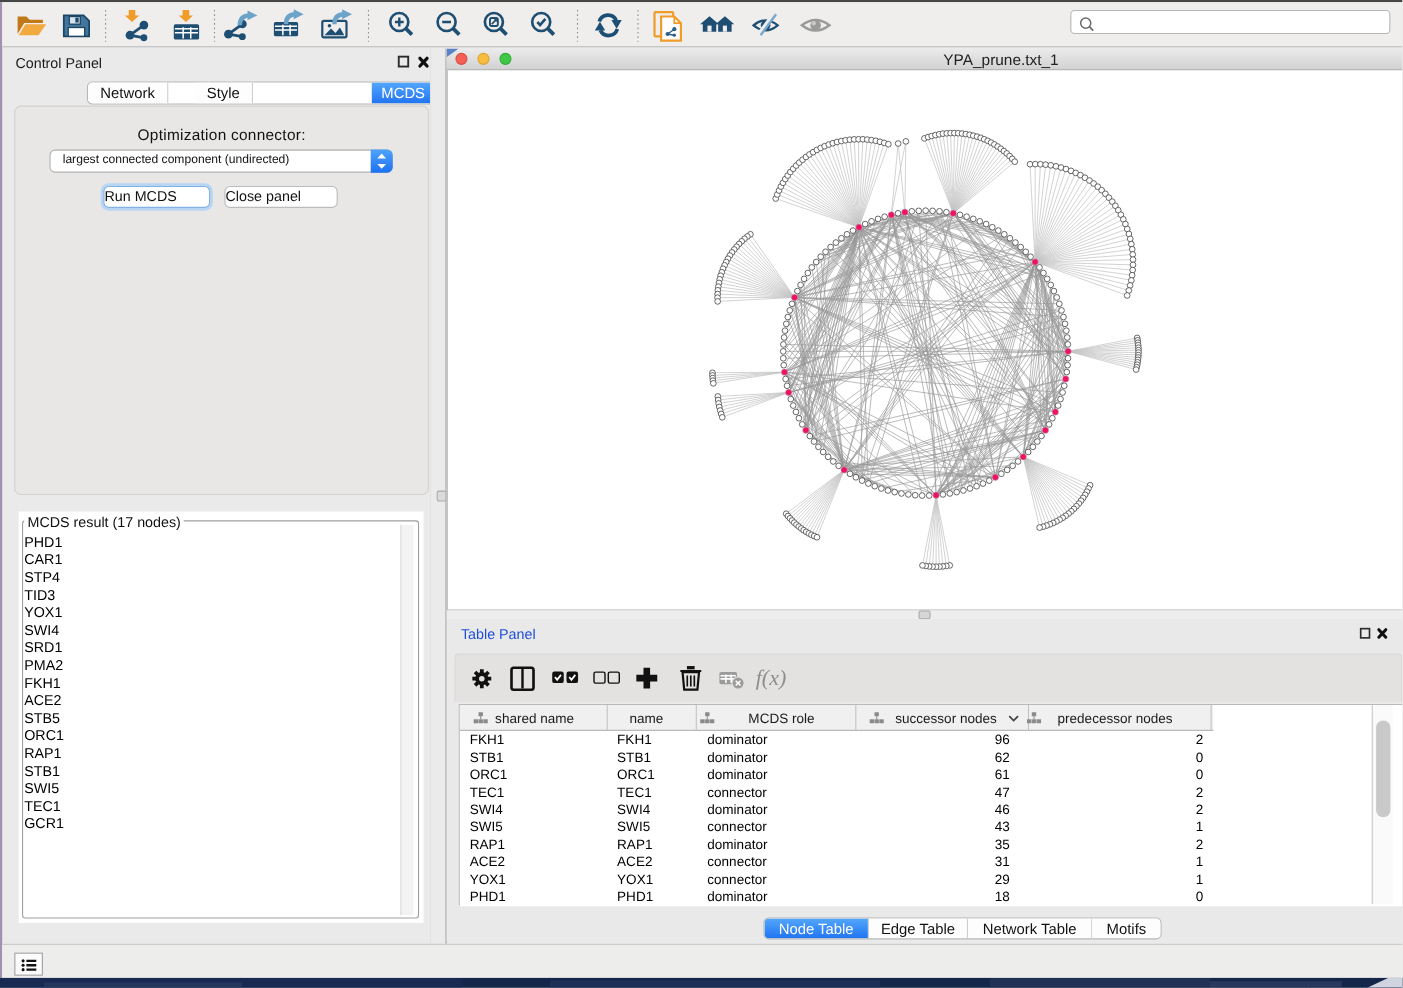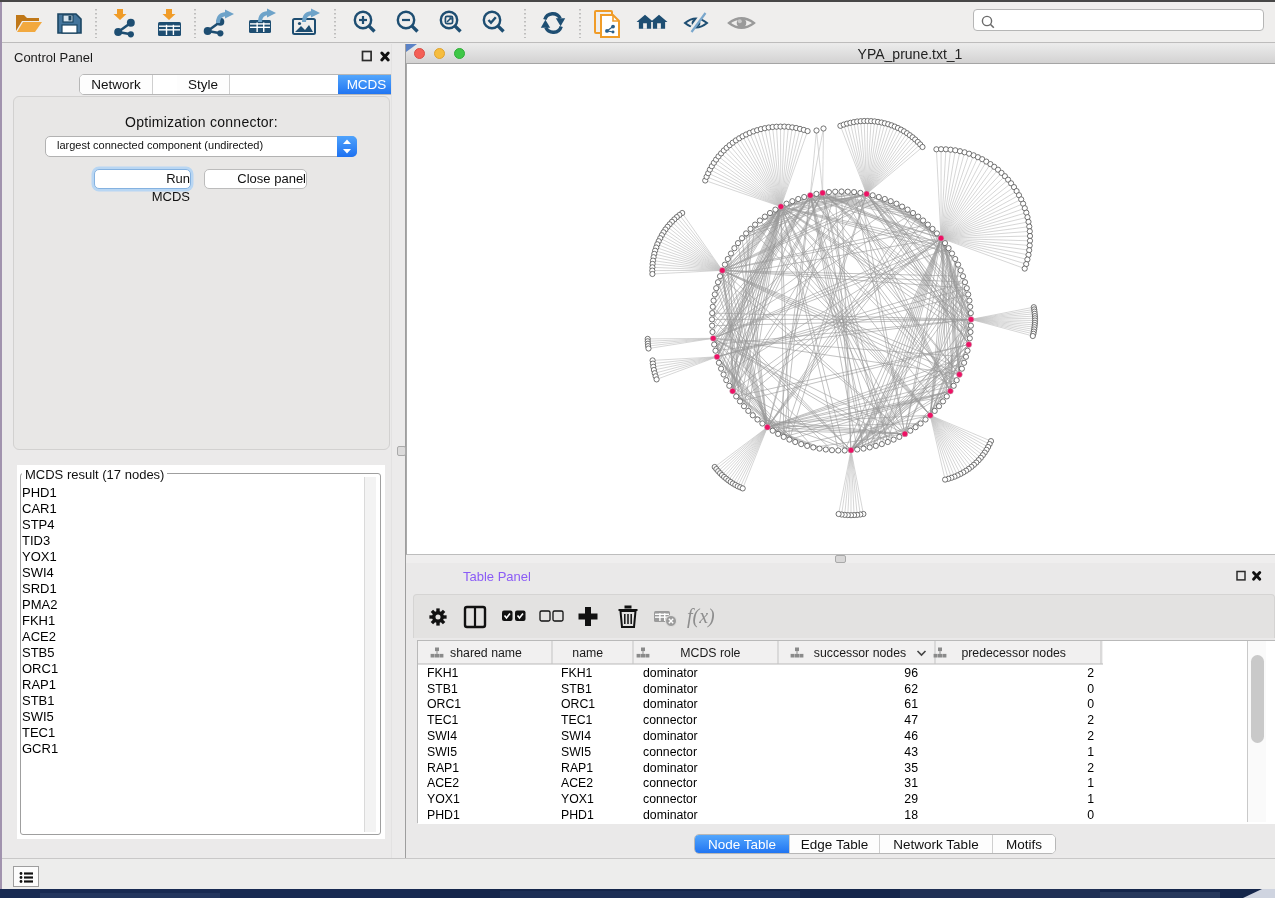--- a/index.html
+++ b/index.html
@@ -15,41 +15,41 @@
 #cp-title { left:14px; top:49.5px; font-size:13px; color:#1a1a1a; }
 #cp-tabs { left:79px; top:74px; height:21px; display:flex; border:1px solid #b7b7b7; border-radius:5px; overflow:hidden; background:#fff;gap:24px; }
 .tab { height:100%; display:flex; align-items:center; justify-content:center; font-size:13.5px; color:#111; border-right:1px solid #cfcfcf; background:#fdfdfd; }
 .tab:last-child { border-right:none; }
 .tab.sel { background:linear-gradient(#53a6fc,#2175f2); color:#fff; }
 #cp-inner { left:13px; top:96px; width:377px; height:354px; background:#e8e7e6; border:1px solid #d2d1d0; border-radius:6px; }
 #optlabel { left:0px; top:114px; width:403px; text-align:center; font-size:14px; letter-spacing:0.25px; color:#111; }
 #dropdown { left:45px; top:136px; width:312px; height:21px; background:#fff; border:1px solid #b2b2b2; border-radius:5px; }
 #dropdown .txt { position:absolute; left:11px; top:2px; font-size:11px; color:#111; }
 #dropdown .cap { position:absolute; right:-1px; top:-1px; width:20px; height:21px; background:linear-gradient(#4fa3fc,#1d71f1); border-radius:0 5px 5px 0; }
-.btn { position:absolute; height:20px; background:#fff; border:1px solid #bcbcbc; border-radius:5px; font-size:13px; color:#111; text-align:right; line-height:18px;padding-left:32px; }
+.btn { position:absolute; height:20px; background:#fff; border:1px solid #bcbcbc; border-radius:5px; font-size:13px; color:#111; text-align:left; line-height:18px; }
 #runbtn { left:94px; top:169px; width:97px; box-shadow:0 0 0 2.5px #b8d6f3; border-color:#85b2e0; }
 #closebtn { left:204px; top:169px; width:103px; }
 #listwrap { left:17px; top:465px; width:368px; height:374px; background:#fff; }
 #fieldset { left:20px; top:473px; width:361px; height:362px; border:1px solid #9f9f9f; border-radius:3px; }
 #legendtxt { left:22px; top:467px; background:#fff; padding:0 3px; font-size:13px; color:#111; }
 #mcdslist { left:22px; top:484.5px; font-size:13px; color:#000; line-height:16px; }
 #listsb { left:364px; top:477px; width:12px; height:355px; background:#f3f3f3; border-left:1px solid #dadada; }
 
 #vsplit { left:391px; top:44px; width:15px; height:814px; background:#ecebeb; border-right:1px solid #9e9e9e; border-left:1px solid #e3e2e2; }
 #vhandle { left:397px; top:446px; width:9px; height:10px; background:#dcdbdb; border:1px solid #aaa; border-radius:2px; }
 #hsplit { left:406px; top:555px; width:869px; height:8px; background:#efeeee; }
 #hhandle { left:835px; top:555px; width:11px; height:8px; background:#d8d7d7; border:1px solid #a9a9a9; border-radius:2px; }
 
 #nettitle { left:406px; top:44px; width:869px; height:20px; background:linear-gradient(#ebebeb,#d3d2d2); border-bottom:1px solid #a5a5a5; }
 #nettext { left:800px; top:46px; width:220px; text-align:center; font-size:14px; color:#222; }
 #netcanvas { left:406px; top:64px; width:869px; height:491px; background:#fff; border-left:1px solid #a9a9a9; border-bottom:1px solid #bdbdbd; }
 .tl { position:absolute; top:48px; width:11px; height:11px; border-radius:50%; }
 
 #tablepanel { left:406px; top:563px; width:869px; height:292px; background:#eae9e9; }
-#tp-title { left:419px; top:569px; font-size:13px; color:#8b5cf6;margin-left:44px; }
+#tp-title { left:419px; top:569px; font-size:13px; color:#1d4ed8; }
 #tp-toolbar { left:413px; top:594px; width:862px; height:44px; background:#e3e2e1; border:1px solid #d5d4d3; border-bottom:none; border-radius:4px 4px 0 0; }
 #tbl { left:417px; top:640px; width:858px; height:183px; background:#fff; border:1px solid #b9b9b9; }
 #tbl-sb { left:1247px; top:641px; width:19px; height:181px; background:#fafafa; border-left:1px solid #c9c9c9; }
 #tbl-thumb { left:1251px; top:655px; width:13px; height:88px; background:#c9c9c9; border-radius:7px; }
 #bot-tabs { left:694px; top:834px; height:20px; display:flex; border:1px solid #b7b7b7; border-radius:5px; overflow:hidden; background:#fff; }
 
 #statusbar { left:2px; top:858px; width:1273px; height:31px; background:#ededec; border-top:1px solid #c9c8c8; }
 #listbtn { left:13px; top:866px; width:26px; height:21px; background:#fcfcfc; border:1px solid #9e9e9e; }
 #membtn { left:1190px; top:865px; width:74px; height:39px; background:#fdfdfd; border:1px solid #ababab;margin-top:28px; }
 #wallpaper { left:0px; top:889px; width:1275px; height:9px; background:#16264a; }

